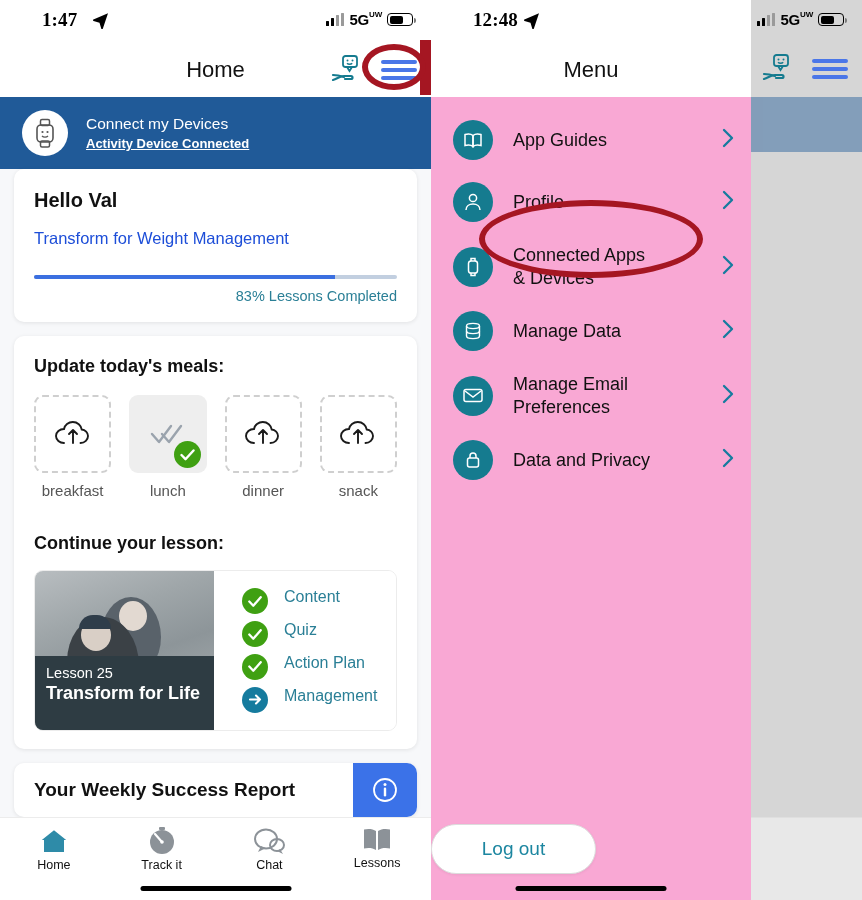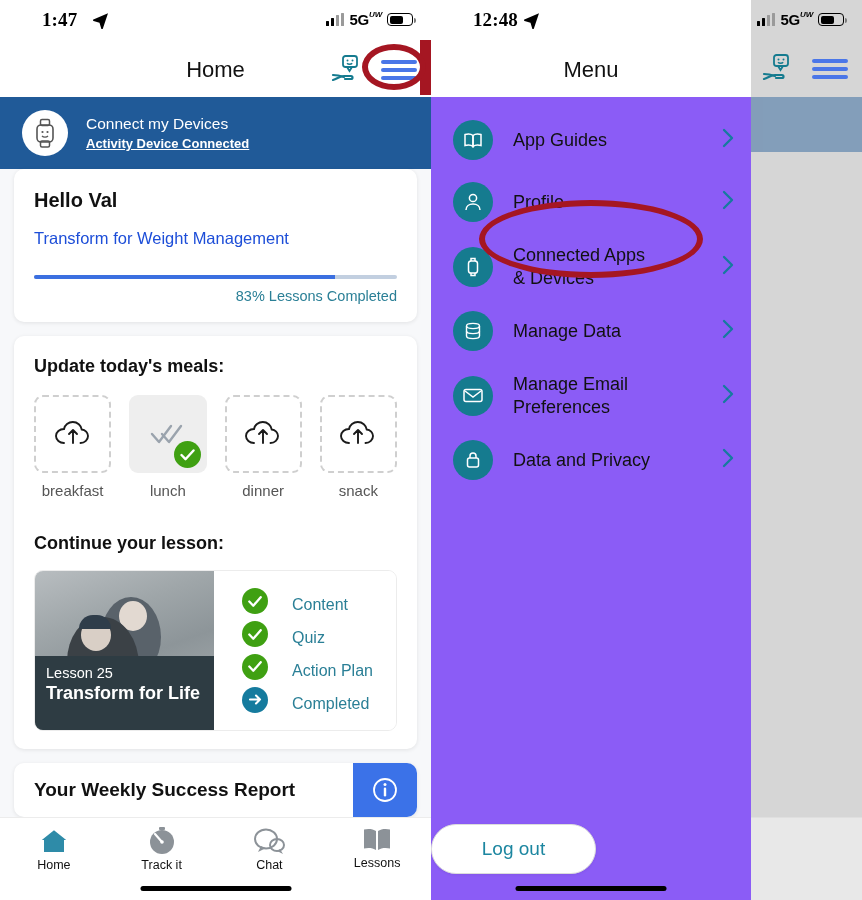--- a/index.html
+++ b/index.html
@@ -11,21 +11,21 @@
   }
   .screens { display: flex; width: 862px; height: 900px; }
   .phone { position: relative; width: 431px; height: 900px; background: #f7f8fa; overflow: hidden; }
 
   
   .statusbar { height: 42px; background: #fff; display: flex; align-items: center; position: relative; }
   .sb-time { position: absolute; left: 42px; top: 9px; font-size: 19px; font-weight: 700; letter-spacing: .1px; color: #000000; font-family: Liberation Serif, serif; }
   .sb-loc { position: absolute; left: 92px; top: 12px; }
   .sb-right { position: absolute; right: 18px; top: 11px; display: flex; align-items: center; gap: 5px; }
   .sb-5g { font-size: 15px; font-weight: 700; color: #000; letter-spacing: -.2px; }
-  .sb-uw { font-size: 8px; font-weight: 700; line-height: 7px; display:inline-block; vertical-align: top; font-style: italic; }
+  .sb-uw { font-size: 8px; font-weight: 700; line-height: 7px; display:inline-block; vertical-align: top; }
   .bars { display: flex; align-items: flex-end; gap: 2px; height: 13px; }
   .bars i { display: block; width: 3px; background: #000; border-radius: .5px; }
   .bars i:nth-child(1){height:5px} .bars i:nth-child(2){height:8px}
   .bars i:nth-child(3){height:11px;background:#9a9a9a} .bars i:nth-child(4){height:13px;background:#9a9a9a}
   .battery { width: 26px; height: 13px; border: 1.6px solid #000; border-radius: 4px; position: relative; padding: 1.5px; }
   .battery::after { content:""; position:absolute; right:-4px; top:4px; width:2.5px; height:5px; background:#7a7a7a; border-radius:0 2px 2px 0;}
   .battery b { display: block; height: 100%; background: #000; border-radius: 2px; }
 
   
   .navbar { height: 55px; background: #fff; display: flex; align-items: center; justify-content: center; position: relative; }
@@ -65,40 +65,40 @@
   .lesson-img { width: 179px; height: 159px; position: relative; background: linear-gradient(160deg,#b8bdc0 0%,#9fa6a9 30%,#8d9599 55%,#aeb4b6 100%); flex:none; }
   .lesson-img .blob1{position:absolute;left:32px;top:46px;width:72px;height:96px;border-radius:48% 52% 45% 55%;background:#3b4146;}
   .lesson-img .blob2{position:absolute;left:66px;top:26px;width:60px;height:80px;border-radius:50%;background:#59626a;}
   .lesson-img .head1{position:absolute;left:46px;top:48px;width:30px;height:32px;border-radius:50%;background:#d9cfc6;}
   .lesson-img .head2{position:absolute;left:84px;top:30px;width:28px;height:30px;border-radius:50%;background:#e2d9d1;}
   .lesson-img .cap{position:absolute;left:44px;top:44px;width:32px;height:14px;border-radius:14px 14px 0 0;background:#2f3d4a;}
   .lesson-cap { position:absolute; left:0; right:0; bottom:0; height: 74px; background:#2e3c43; color:#fff; padding: 9px 11px; }
   .lc1 { font-size: 14.5px; }
   .lc2 { font-size: 18px; font-weight: 700; margin-top: 2px; }
   .steps { flex: 1; background:#fff; padding: 14px 0 14px 28px; display:flex; flex-direction:column; justify-content: space-around; }
-  .step { display: flex; align-items: flex-end; gap: 24px; }
+  .step { display: flex; align-items: flex-start; gap: 16px; }
   .step-ico { width: 26px; height: 26px; border-radius: 50%; display:flex;align-items:center;justify-content:center; flex:none;}
   .step-ico.green { background: #3fa012; }
   .step-ico.teal { background: #157b9e; }
   .step-lbl { font-size: 16px; color: #2a7f96; }
 
   .report-card { margin: 14px 14px 0 14px; background:#fff; border-radius: 10px; box-shadow: 0 1px 4px rgba(0,0,0,.09); display:flex; align-items:center; justify-content:space-between; padding-left: 20px; height: 54px; overflow:hidden; }
   .report-title { font-size: 19px; font-weight: 700; color: #111; }
   .info-btn { width: 64px; align-self: stretch; background: #3b72e8; display:flex; align-items:center; justify-content:center; }
 
   
   .tabbar { position:absolute; left:0; right:0; bottom:0; height: 83px; background:#fff; border-top: 1px solid #ececec; display:flex; }
   .tab { flex:1; display:flex; flex-direction:column; align-items:center; justify-content: flex-start; padding-top: 9px; gap: 3px; }
   .tab-lbl { font-size: 12.5px; color: #111; }
   .home-indicator { position:absolute; left:50%; transform:translateX(-50%); bottom: 9px; width: 151px; height: 5px; border-radius: 3px; background:#000; }
 
   
   .dim-layer { position:absolute; inset:0; background:#d6d6d6; }
   .dim-content { position:absolute; inset:0; opacity:.45; }
-  .menu-panel { position:absolute; left:0; top:0; width: 320px; height: 900px; background:#8b5cf6; z-index: 5; }
+  .menu-panel { position:absolute; left:0; top:0; width: 320px; height: 900px; background:#f9a8d4; z-index: 5; }
   .menu-list { padding-top: 12px; }
   .menu-item { display:flex; align-items:center; padding: 11px 16px 11px 22px; gap: 20px; }
   .menu-ico { width: 40px; height: 40px; border-radius:50%; background:#157b8f; display:flex;align-items:center;justify-content:center; flex:none;}
   .menu-lbl { flex:1; font-size: 18px; color:#111; line-height: 1.25; }
   .chev { color:#157b9e; flex:none; }
   .logout-wrap { position:absolute; left:0; right:0; bottom: 28px; display:flex; justify-content:flex-start; z-index:6;}
   .logout-btn { width: 165px; height: 50px; border-radius: 26px; border: 1px solid #dcdcdc; background:#fff; display:flex;align-items:center;justify-content:center; font-size:19px; color:#1c86a0; box-shadow: 0 1px 3px rgba(0,0,0,.06); }
 
   
   .oval { position:absolute; border: 6px solid #a51622; border-radius: 50%; z-index: 20; pointer-events:none; }
@@ -269,21 +269,21 @@
                     </svg>
                   </span>
                 <span class="step-lbl">Action Plan</span>
               </div>
               <div class="step">
                 <span class="step-ico teal">
                     <svg width="15" height="13" viewBox="0 0 15 13">
                       <path d="M2 6.5h10M8 2.5l4 4-4 4" fill="none" stroke="#fff" stroke-width="2.1" stroke-linecap="round" stroke-linejoin="round"></path>
                     </svg>
                   </span>
-                <span class="step-lbl">Completed</span>
+                <span class="step-lbl">Management</span>
               </div>
             </div>
           </div>
         </div>
       </div>
 
       <div class="report-card">
         <div class="report-title">Your Weekly Success Report</div>
         <div class="info-btn">
           <svg width="26" height="26" viewBox="0 0 26 26">

